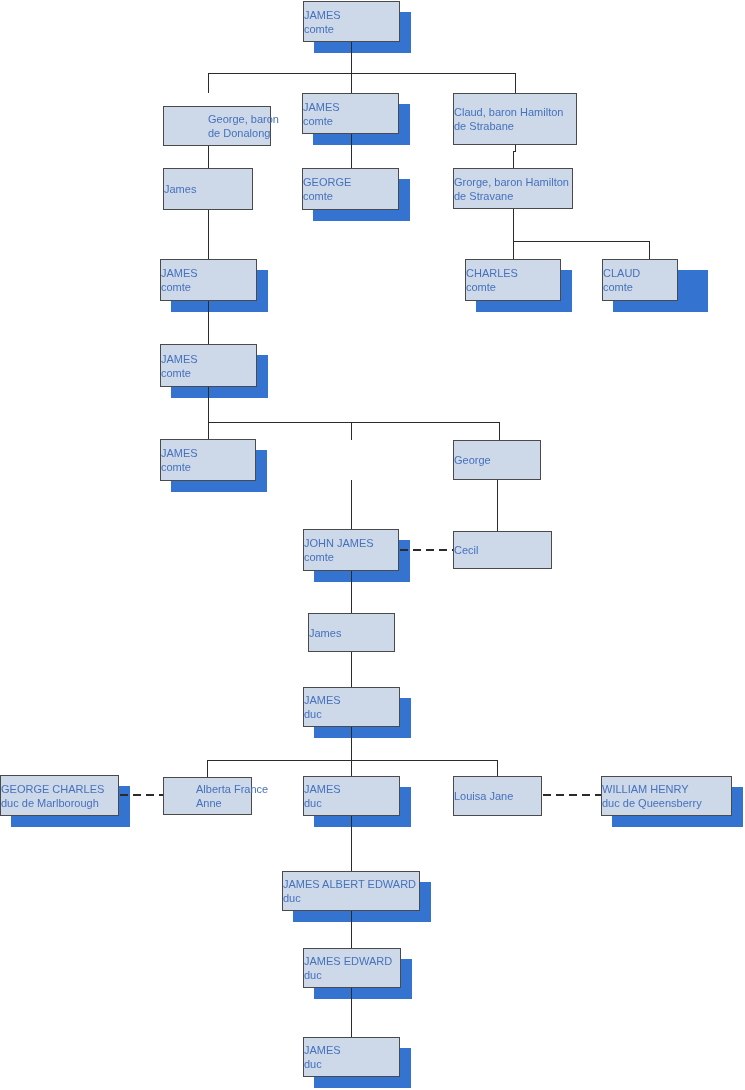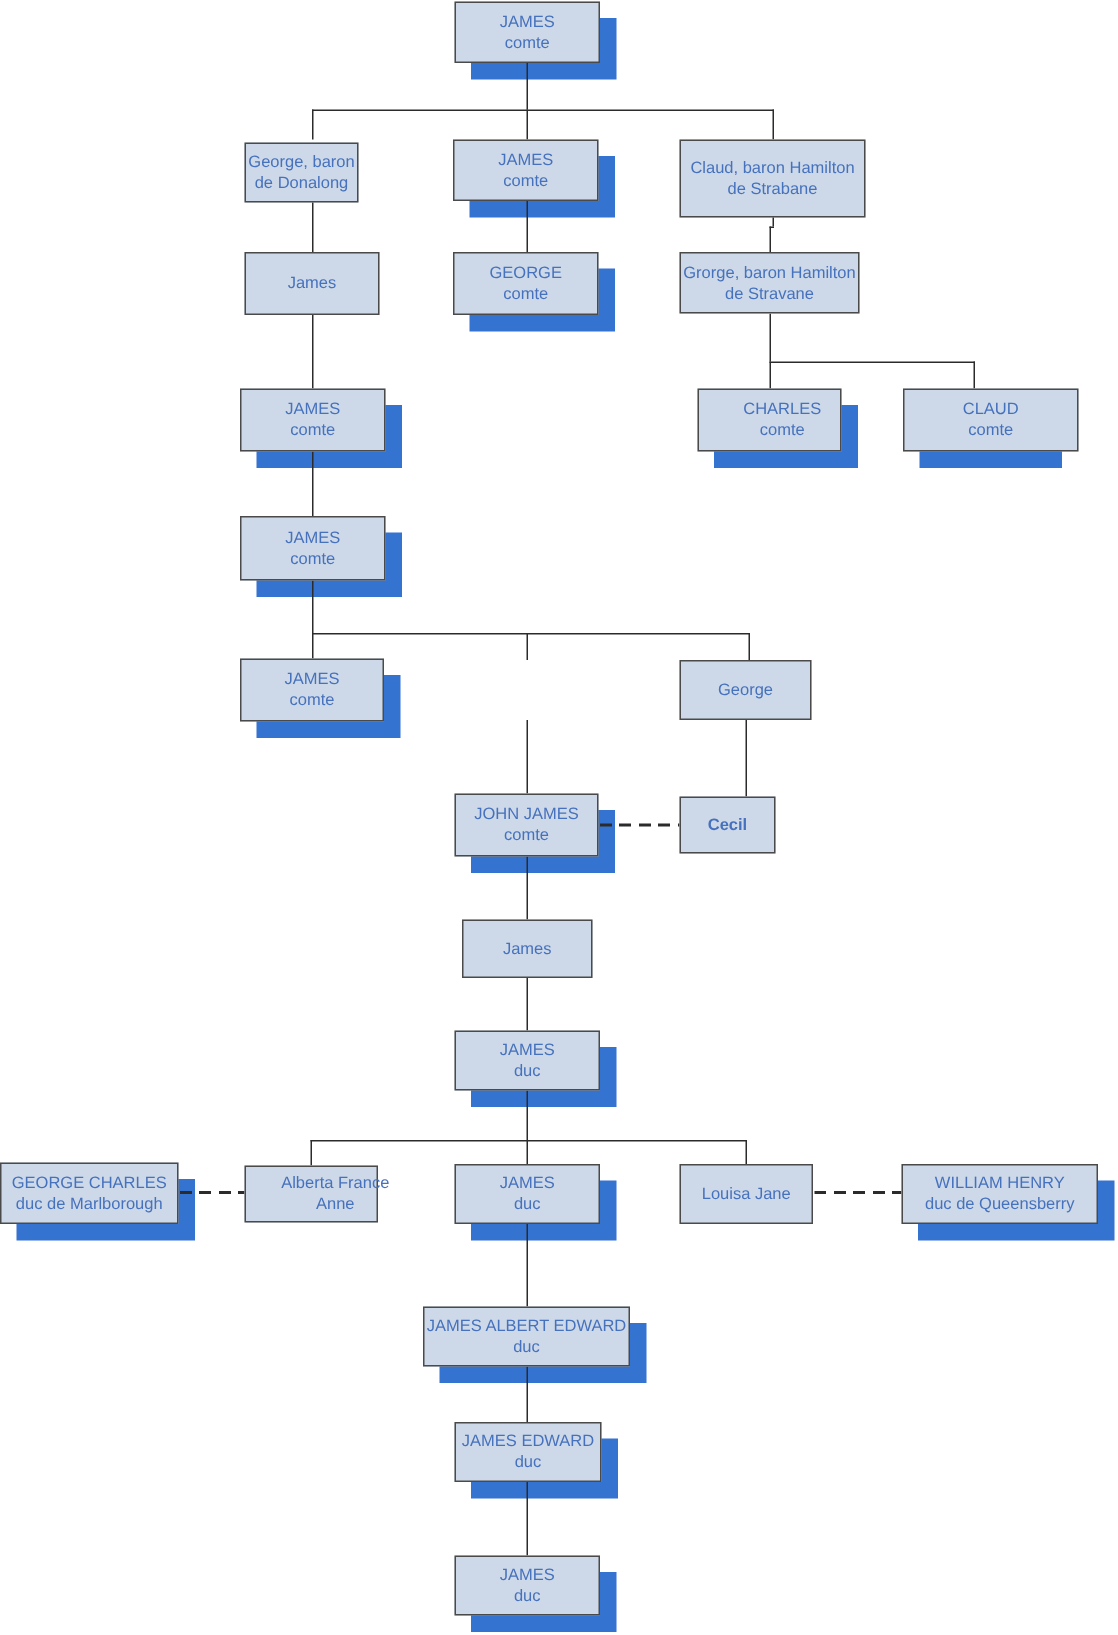--- a/index.html
+++ b/index.html
@@ -16,21 +16,21 @@
     overflow: hidden;
   }
   .node {
     position: absolute;
     z-index: 2;
     box-sizing: border-box;
     background: var(--box-fill);
     border: 1px solid var(--box-border);
     display: flex;
     flex-direction: column;
-    align-items: center;
+    align-items: flex-start;
     justify-content: center;
     text-align: center;
   }
   .node-line {
     color: var(--text-color);
     font-size: 11px;
     line-height: 14px;
     white-space: nowrap;
   }
   .shadow-rect {
@@ -116,21 +116,21 @@
     <div class="edge-v" style="left: 497px; top: 760px; height: 16px;"></div>
     <div class="edge-dash" style="left: 120px; top: 794px; width: 43px;"></div>
     <div class="edge-dash" style="left: 543px; top: 794px; width: 58px;"></div>
     <div class="edge-v" style="left: 351px; top: 816px; height: 55px;"></div>
     <div class="edge-v" style="left: 351px; top: 911px; height: 37px;"></div>
     <div class="edge-v" style="left: 351px; top: 988px; height: 49px;"></div>
     <div class="node" style="left: 303px; top: 1px; width: 97px; height: 41px;">
       <div class="node-line">JAMES</div>
       <div class="node-line">comte</div>
     </div>
-    <div class="node" style="left: 163px; top: 95px; width: 76px; height: 40px;">
+    <div class="node" style="left: 163px; top: 106px; width: 108px; height: 40px; padding-left: 44px;">
       <div class="node-line">George, baron</div>
       <div class="node-line">de Donalong</div>
     </div>
     <div class="node" style="left: 302px; top: 93px; width: 97px; height: 41px;">
       <div class="node-line">JAMES</div>
       <div class="node-line">comte</div>
     </div>
     <div class="node" style="left: 453px; top: 93px; width: 124px; height: 52px;">
       <div class="node-line">Claud, baron Hamilton</div>
       <div class="node-line">de Strabane</div>
@@ -143,44 +143,44 @@
       <div class="node-line">comte</div>
     </div>
     <div class="node" style="left: 453px; top: 168px; width: 120px; height: 41px;">
       <div class="node-line">Grorge, baron Hamilton</div>
       <div class="node-line">de Stravane</div>
     </div>
     <div class="node" style="left: 160px; top: 259px; width: 97px; height: 42px;">
       <div class="node-line">JAMES</div>
       <div class="node-line">comte</div>
     </div>
-    <div class="node" style="left: 465px; top: 259px; width: 96px; height: 42px; padding-left: 17px;">
+    <div class="node" style="left: 465px; top: 259px; width: 96px; height: 42px;">
       <div class="node-line">CHARLES</div>
       <div class="node-line">comte</div>
     </div>
-    <div class="node" style="left: 602px; top: 259px; width: 117px; height: 42px;">
+    <div class="node" style="left: 602px; top: 259px; width: 76px; height: 42px;">
       <div class="node-line">CLAUD</div>
       <div class="node-line">comte</div>
     </div>
     <div class="node" style="left: 160px; top: 344px; width: 97px; height: 43px;">
       <div class="node-line">JAMES</div>
       <div class="node-line">comte</div>
     </div>
     <div class="node" style="left: 160px; top: 439px; width: 96px; height: 42px;">
       <div class="node-line">JAMES</div>
       <div class="node-line">comte</div>
     </div>
     <div class="node" style="left: 453px; top: 440px; width: 88px; height: 40px;">
       <div class="node-line">George</div>
     </div>
     <div class="node" style="left: 303px; top: 529px; width: 96px; height: 42px;">
       <div class="node-line">JOHN JAMES</div>
       <div class="node-line">comte</div>
     </div>
-    <div class="node" style="left: 453px; top: 531px; width: 64px; height: 38px; font-weight: bold;">
+    <div class="node" style="left: 453px; top: 531px; width: 99px; height: 38px;">
       <div class="node-line">Cecil</div>
     </div>
     <div class="node" style="left: 308px; top: 613px; width: 87px; height: 39px;">
       <div class="node-line">James</div>
     </div>
     <div class="node" style="left: 303px; top: 687px; width: 97px; height: 40px;">
       <div class="node-line">JAMES</div>
       <div class="node-line">duc</div>
     </div>
     <div class="node" style="left: 0px; top: 775px; width: 119px; height: 41px;">

